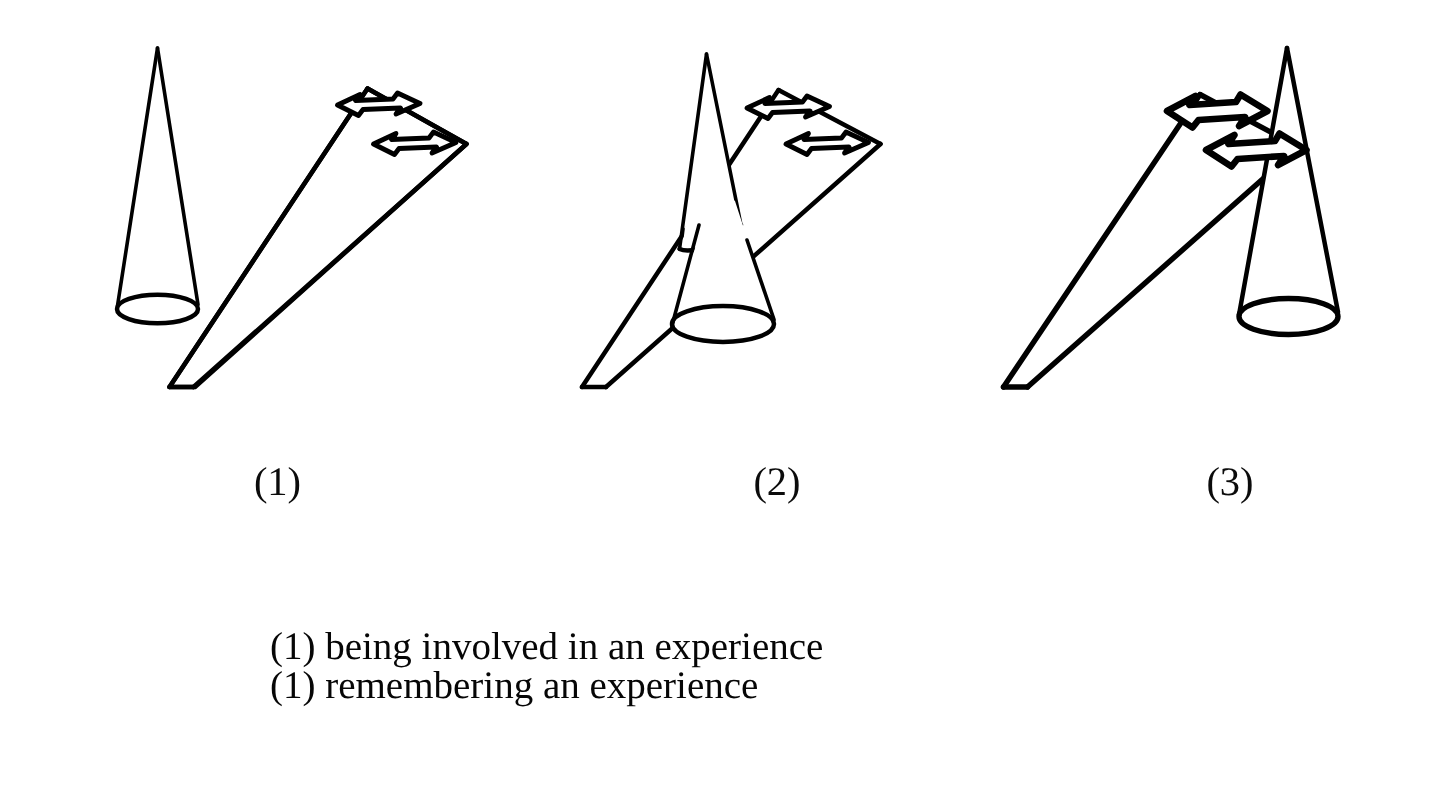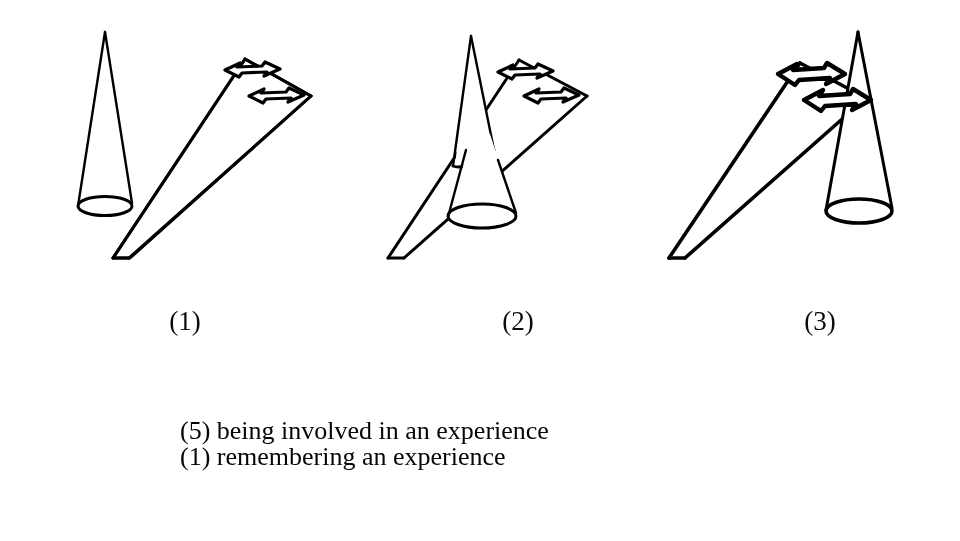--- a/index.html
+++ b/index.html
@@ -165,15 +165,15 @@
   </svg>
 </div>
 
 <div class="fig-labels">
   <div class="fig-label l1">(1)</div>
   <div class="fig-label l2">(2)</div>
   <div class="fig-label l3">(3)</div>
 </div>
 
 <div id="caption">
-  <div class="caption-line">(5) being involved in an experience</div>
+  <div class="caption-line">(1) being involved in an experience</div>
   <div class="caption-line">(1) remembering an experience</div>
 </div>
 
 </body></html>

